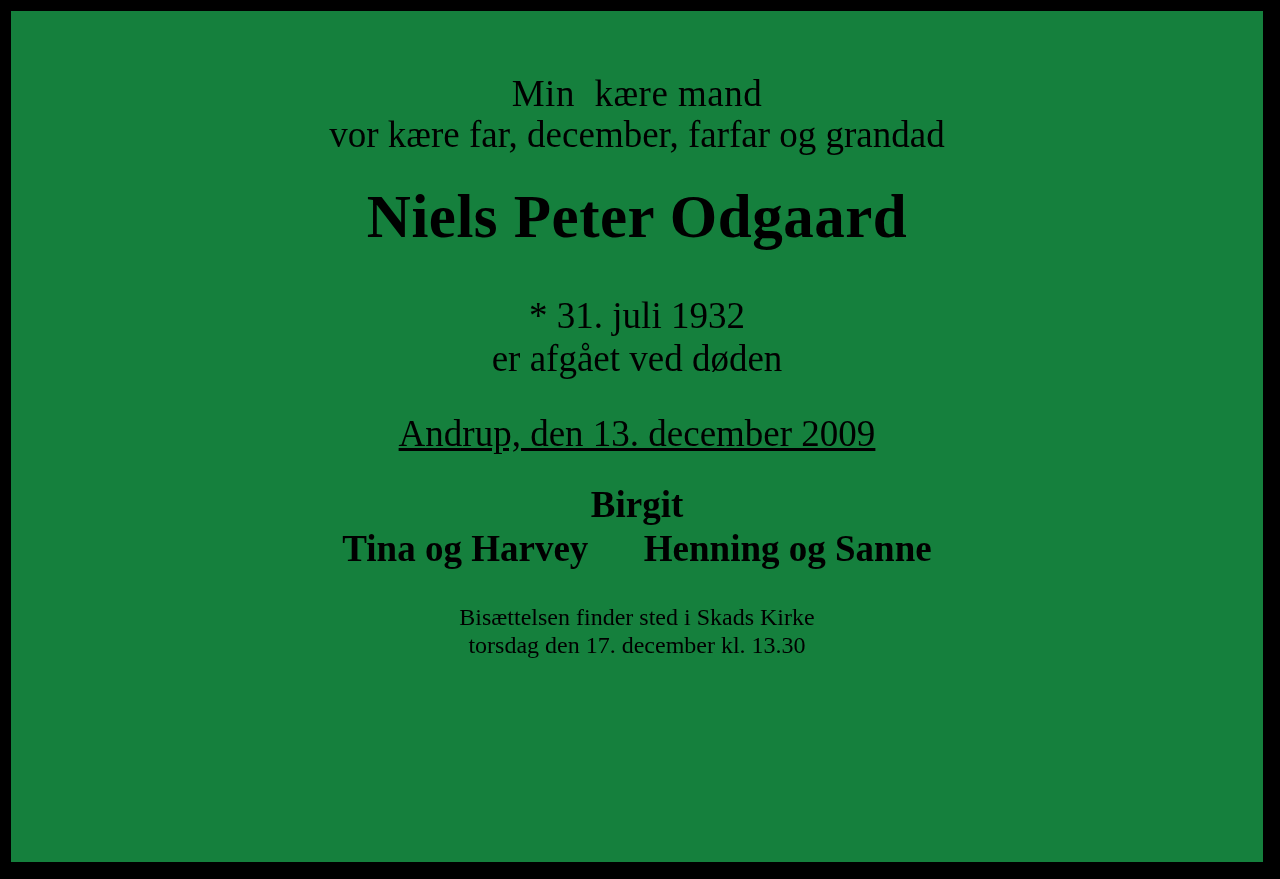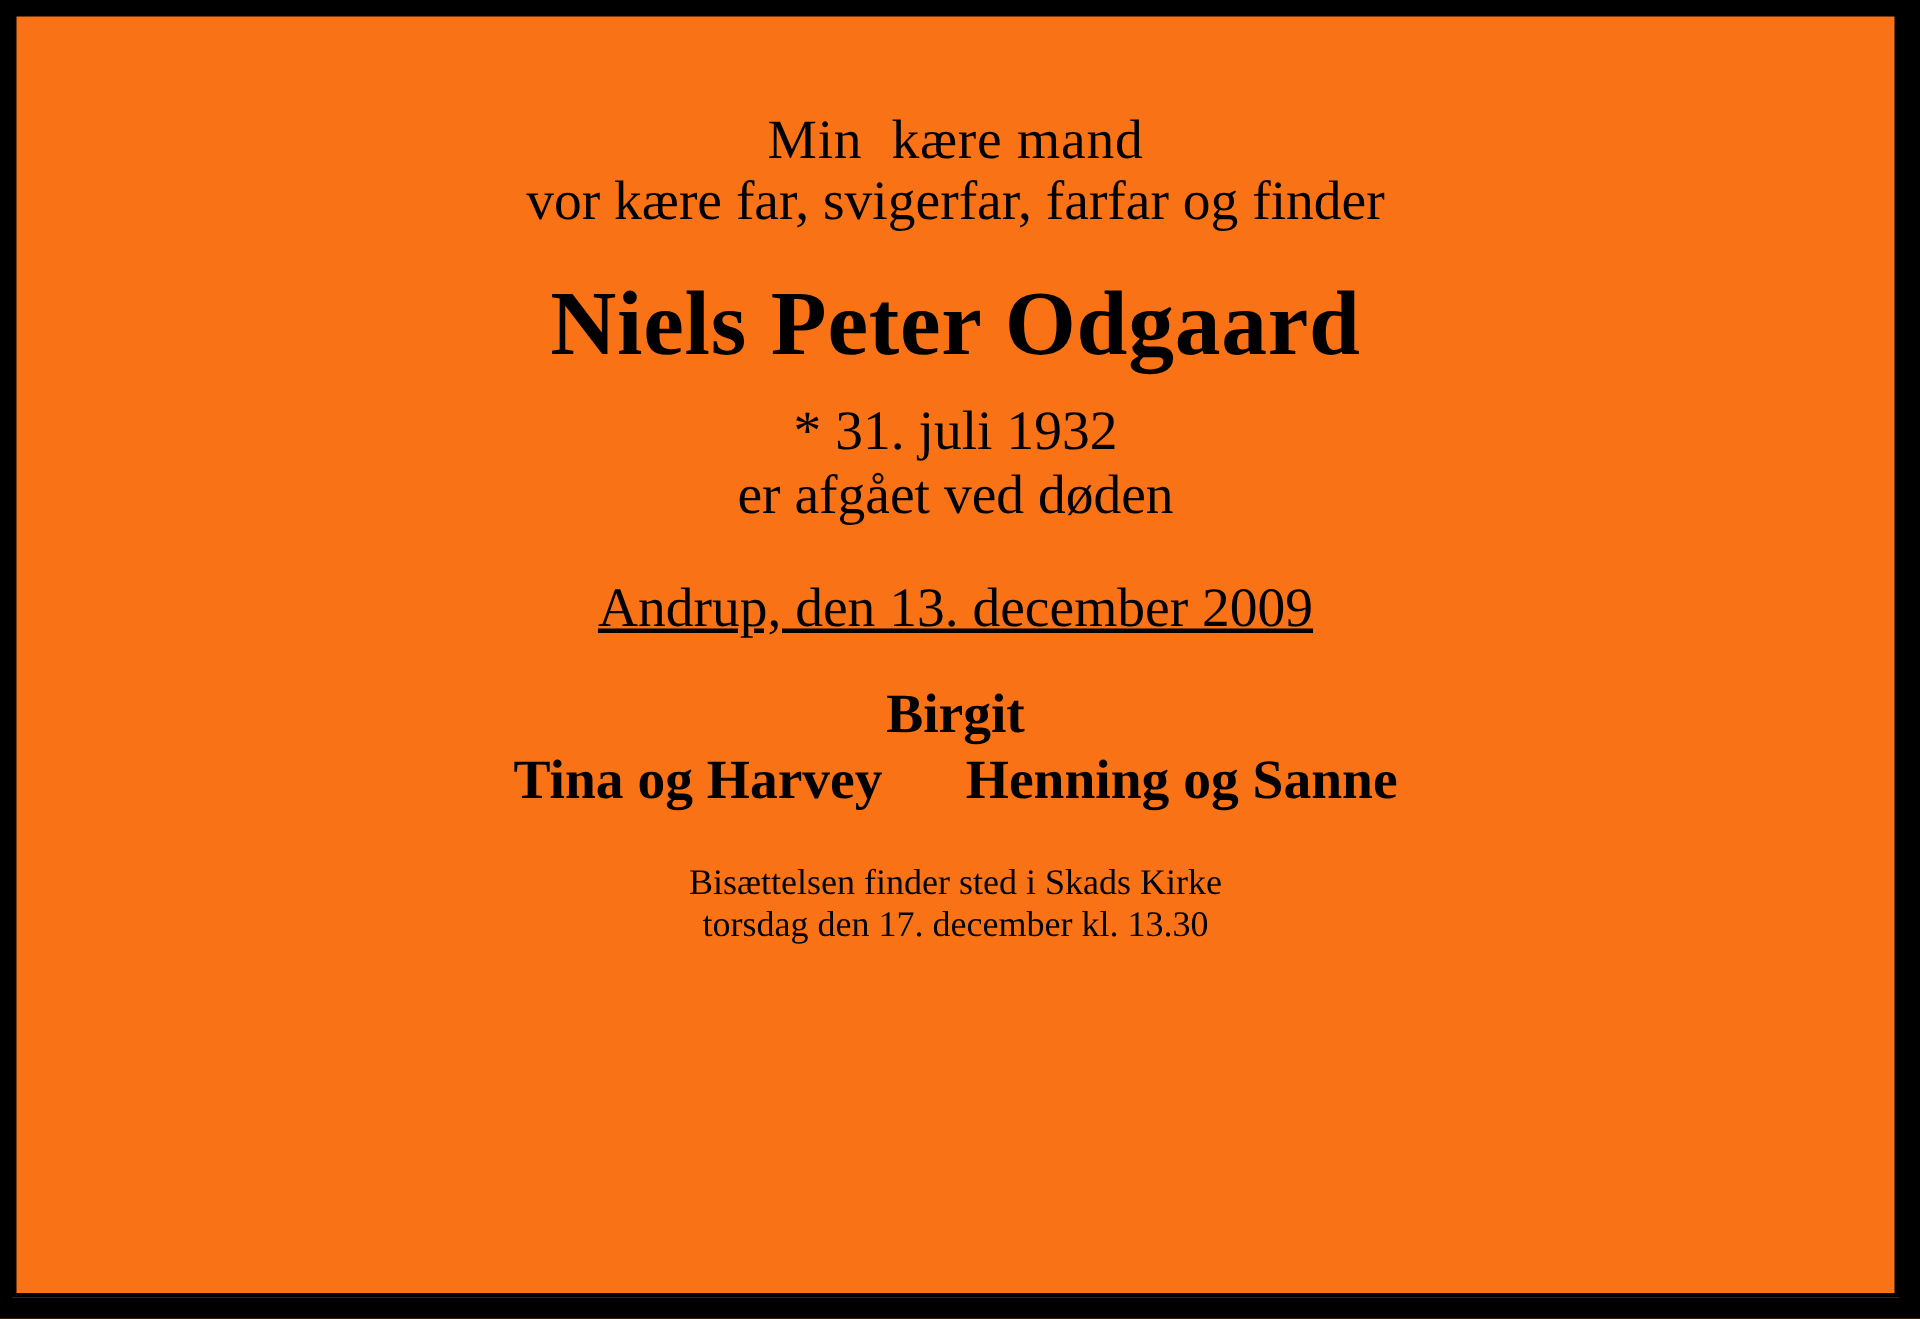--- a/index.html
+++ b/index.html
@@ -12,21 +12,21 @@
     height: 879px;
     overflow: hidden;
     font-family: "Liberation Serif", serif;
   }
   .notice-frame {
     position: absolute;
     left: 8px;
     top: 8px;
     width: 1258px;
     height: 857px;
-    background: #f97316;
+    background: #15803d;
     border: 3px solid #000000;
     box-sizing: border-box;
   }
   .notice-body {
     position: absolute;
     left: 0;
     top: 0;
     width: 100%;
     height: 100%;
     box-sizing: border-box;
@@ -47,21 +47,21 @@
   }
   .deceased-name {
     font-size: 61px;
     font-weight: bold;
     margin-top: 26px;
     letter-spacing: 0.5px;
     text-align: center;
   }
   .birth {
     font-size: 37px;
-    margin-top: 14px;
+    margin-top: 42px;
   }
   .passed {
     font-size: 37px;
   }
   .place-date {
     font-size: 37px;
     margin-top: 32px;
     text-decoration: underline;
   }
   .survivors {
@@ -90,21 +90,21 @@
   }
 </style>
 </head>
 <body>
 
 <div class="notice-frame">
   <div class="notice-body">
 
     <div class="intro">
       <span class="line">Min  kære mand</span>
-      <span class="line">vor kære far, svigerfar, farfar og finder</span>
+      <span class="line">vor kære far, december, farfar og grandad</span>
     </div>
 
     <div class="deceased-name">Niels Peter Odgaard</div>
 
     <div class="birth">* 31. juli 1932</div>
 
     <div class="passed">er afgået ved døden</div>
 
     <div class="place-date">Andrup, den 13. december 2009</div>
 

